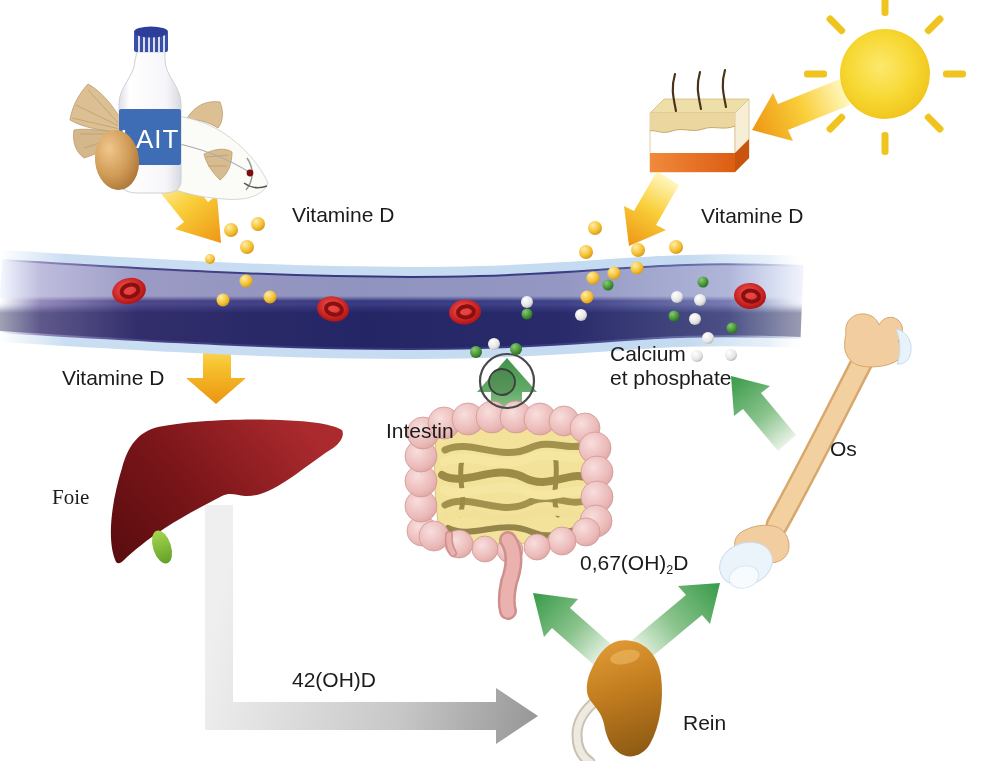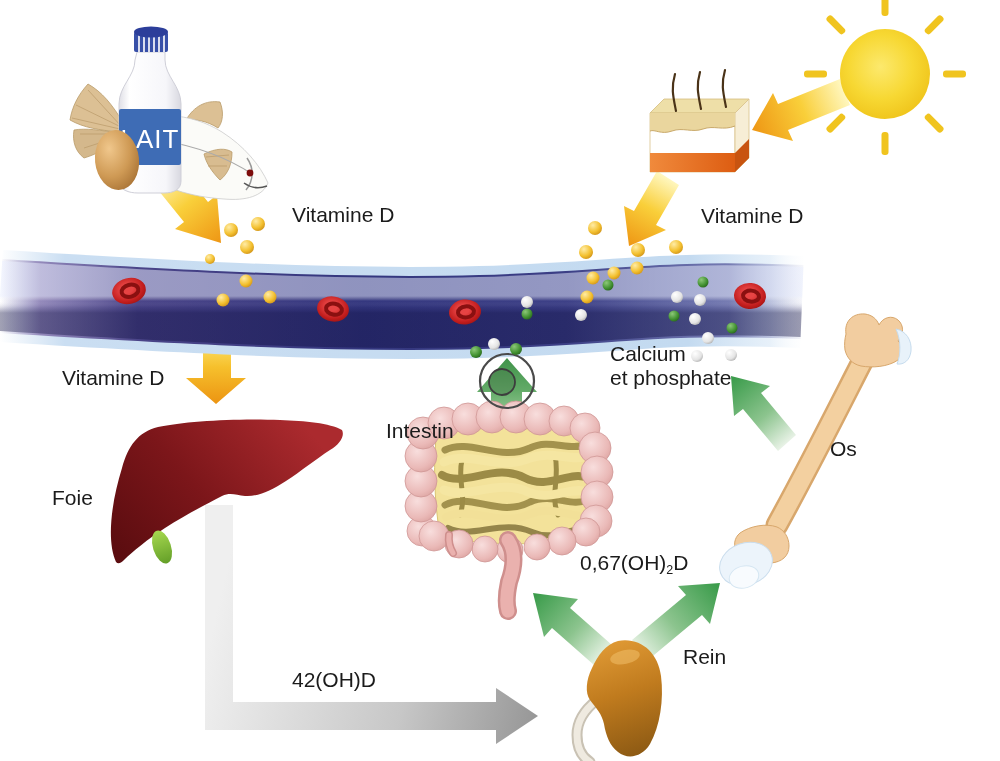--- a/index.html
+++ b/index.html
@@ -383,17 +383,17 @@
 
 <div class="lbl" style="left:292px;top:203px;">Vitamine D</div>
 <div class="lbl" style="left:701px;top:204px;">Vitamine D</div>
 <div class="lbl" style="left:62px;top:366px;">Vitamine D</div>
 <div class="lbl" style="left:386px;top:386px;margin-top:33px;">Intestin</div>
 <div class="lbl" style="left:610px;top:342px;">
   <div>Calcium</div>
   <div>et phosphate</div>
 </div>
 <div class="lbl" style="left:830px;top:437px;text-align:center;">Os</div>
-<div class="lbl" style="left:52px;top:486px;">Foie</div>
+<div class="lbl" style="left:52px;top:486px;font-family:Liberation Serif, serif;">Foie</div>
 <div class="lbl" style="left:292px;top:668px;">42(OH)D</div>
 <div class="lbl" style="left:580px;top:551px;"><span>0,67(OH)</span><span class="msub">2</span><span>D</span></div>
-<div class="lbl" style="left:683px;top:645px;">Rein</div>
+<div class="lbl" style="left:683px;top:711px;">Rein</div>
 </div>
 
 </body></html>

